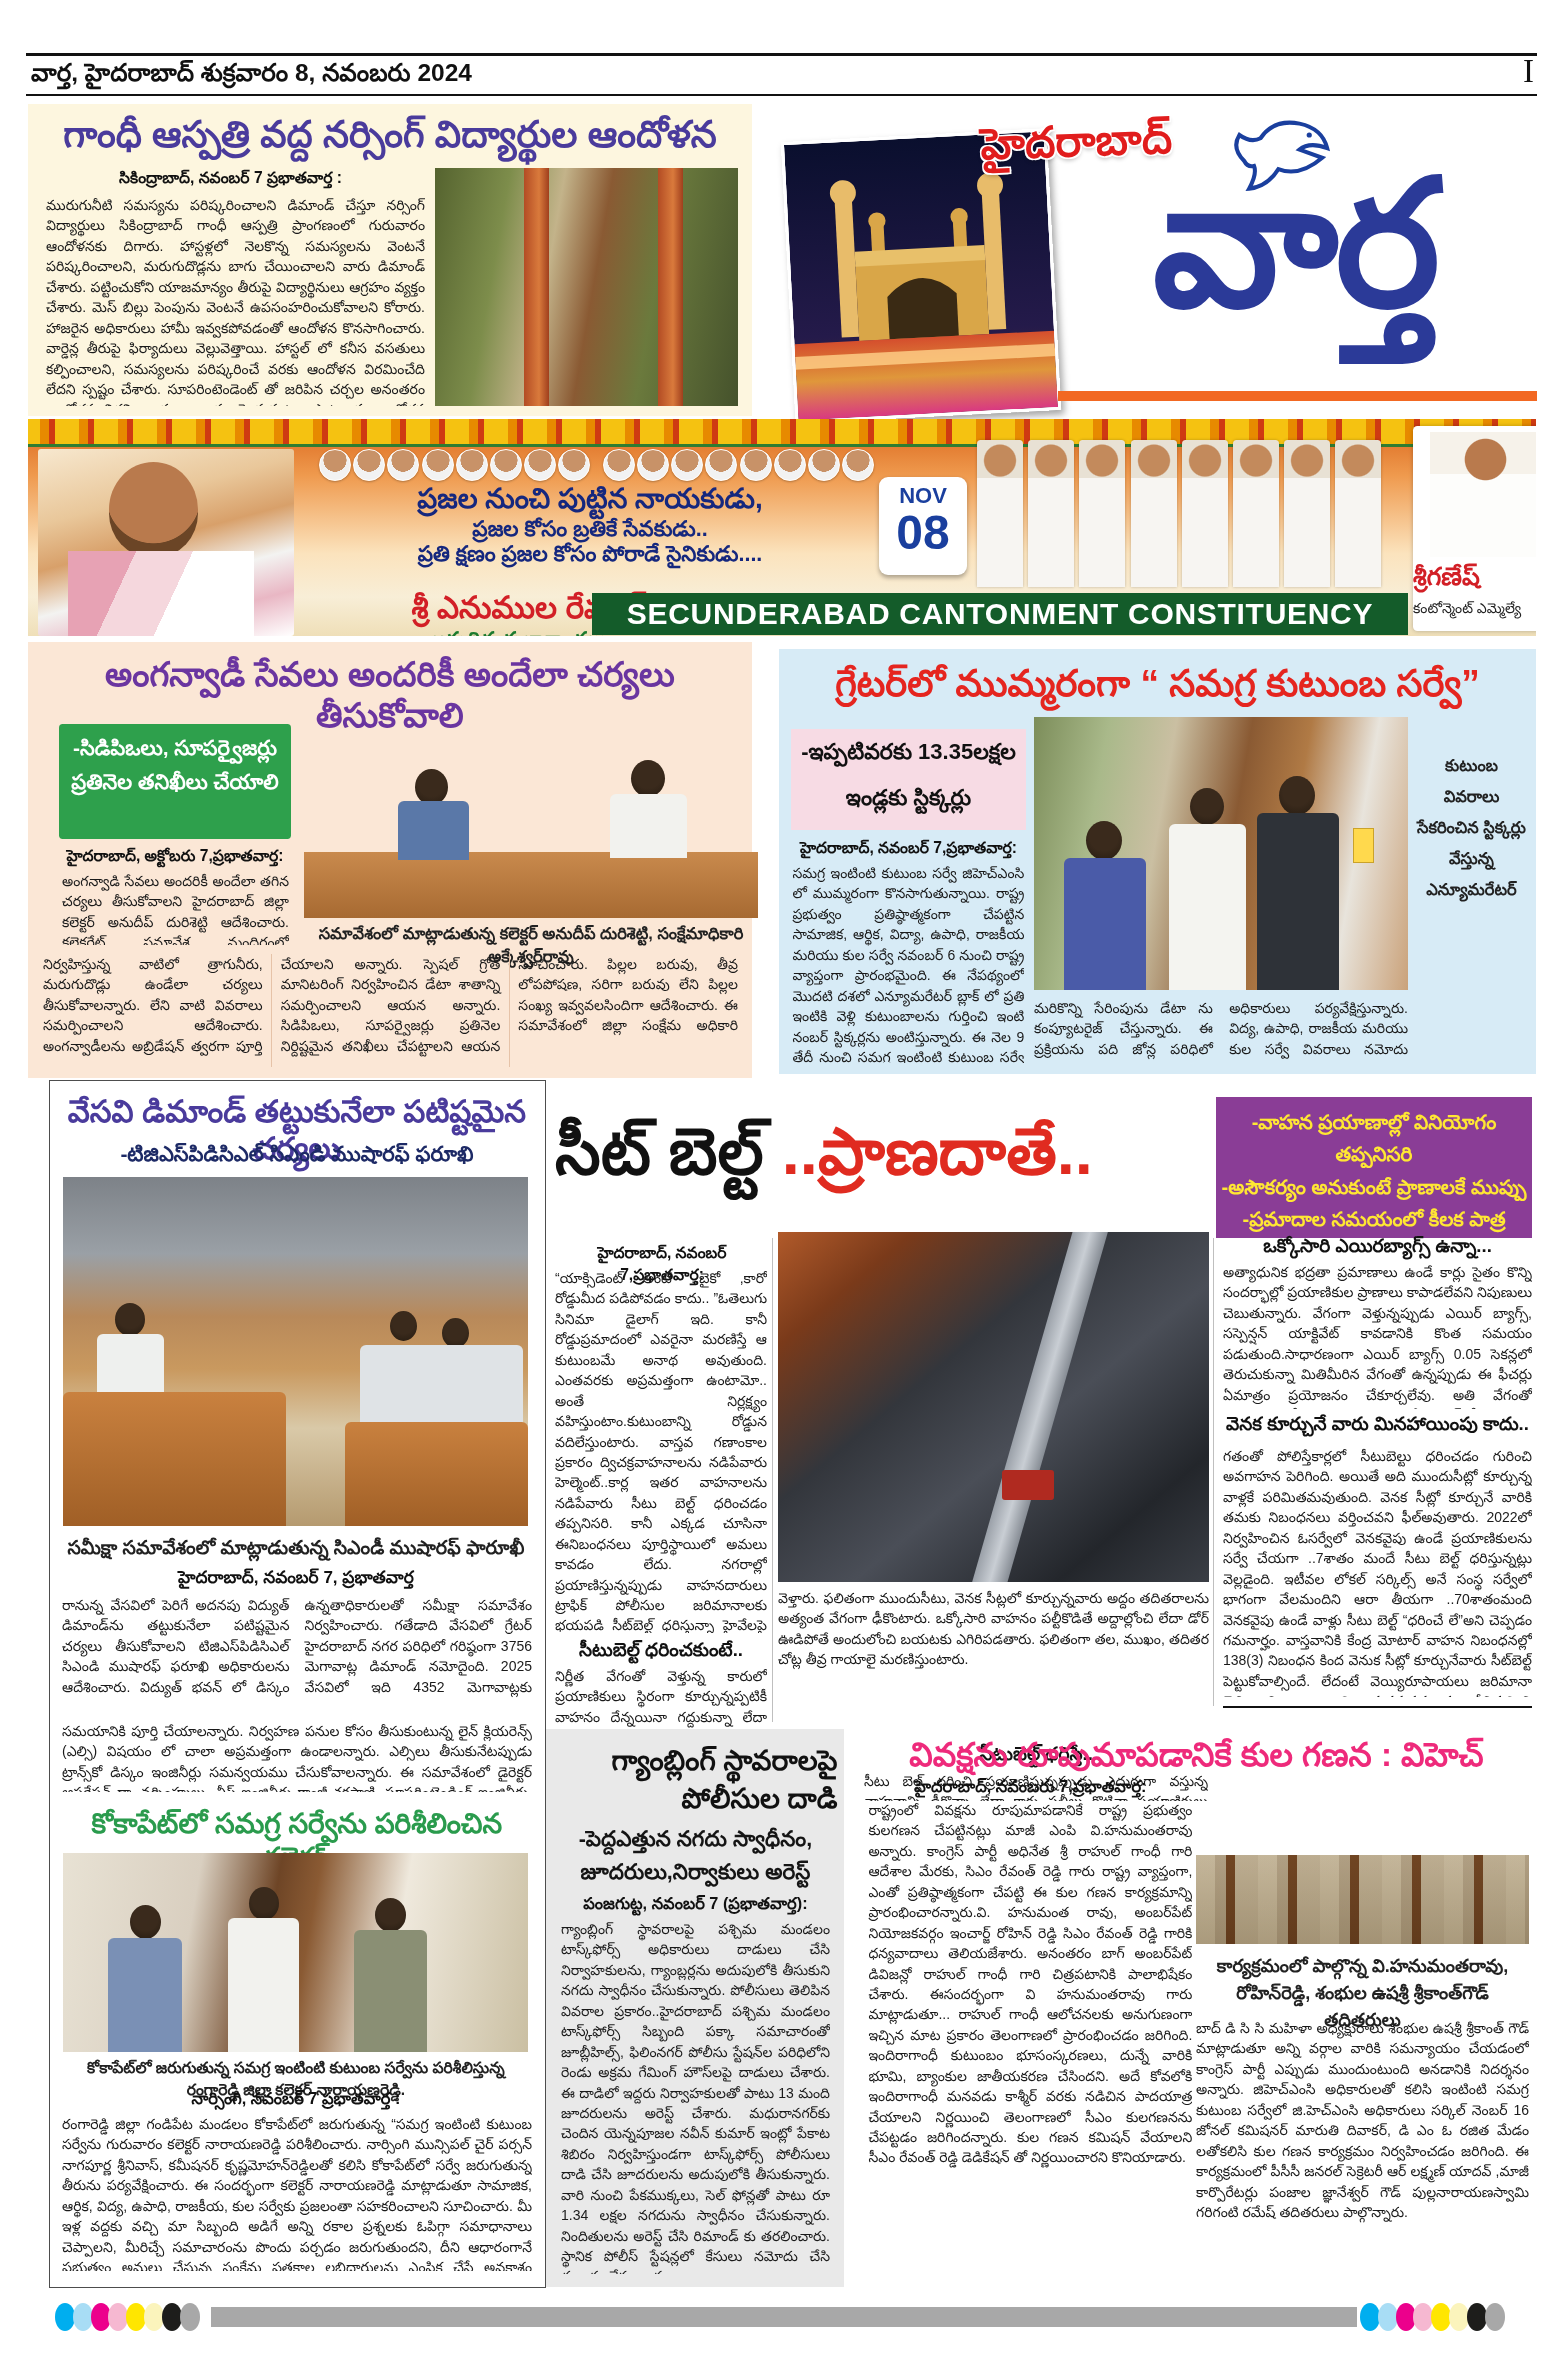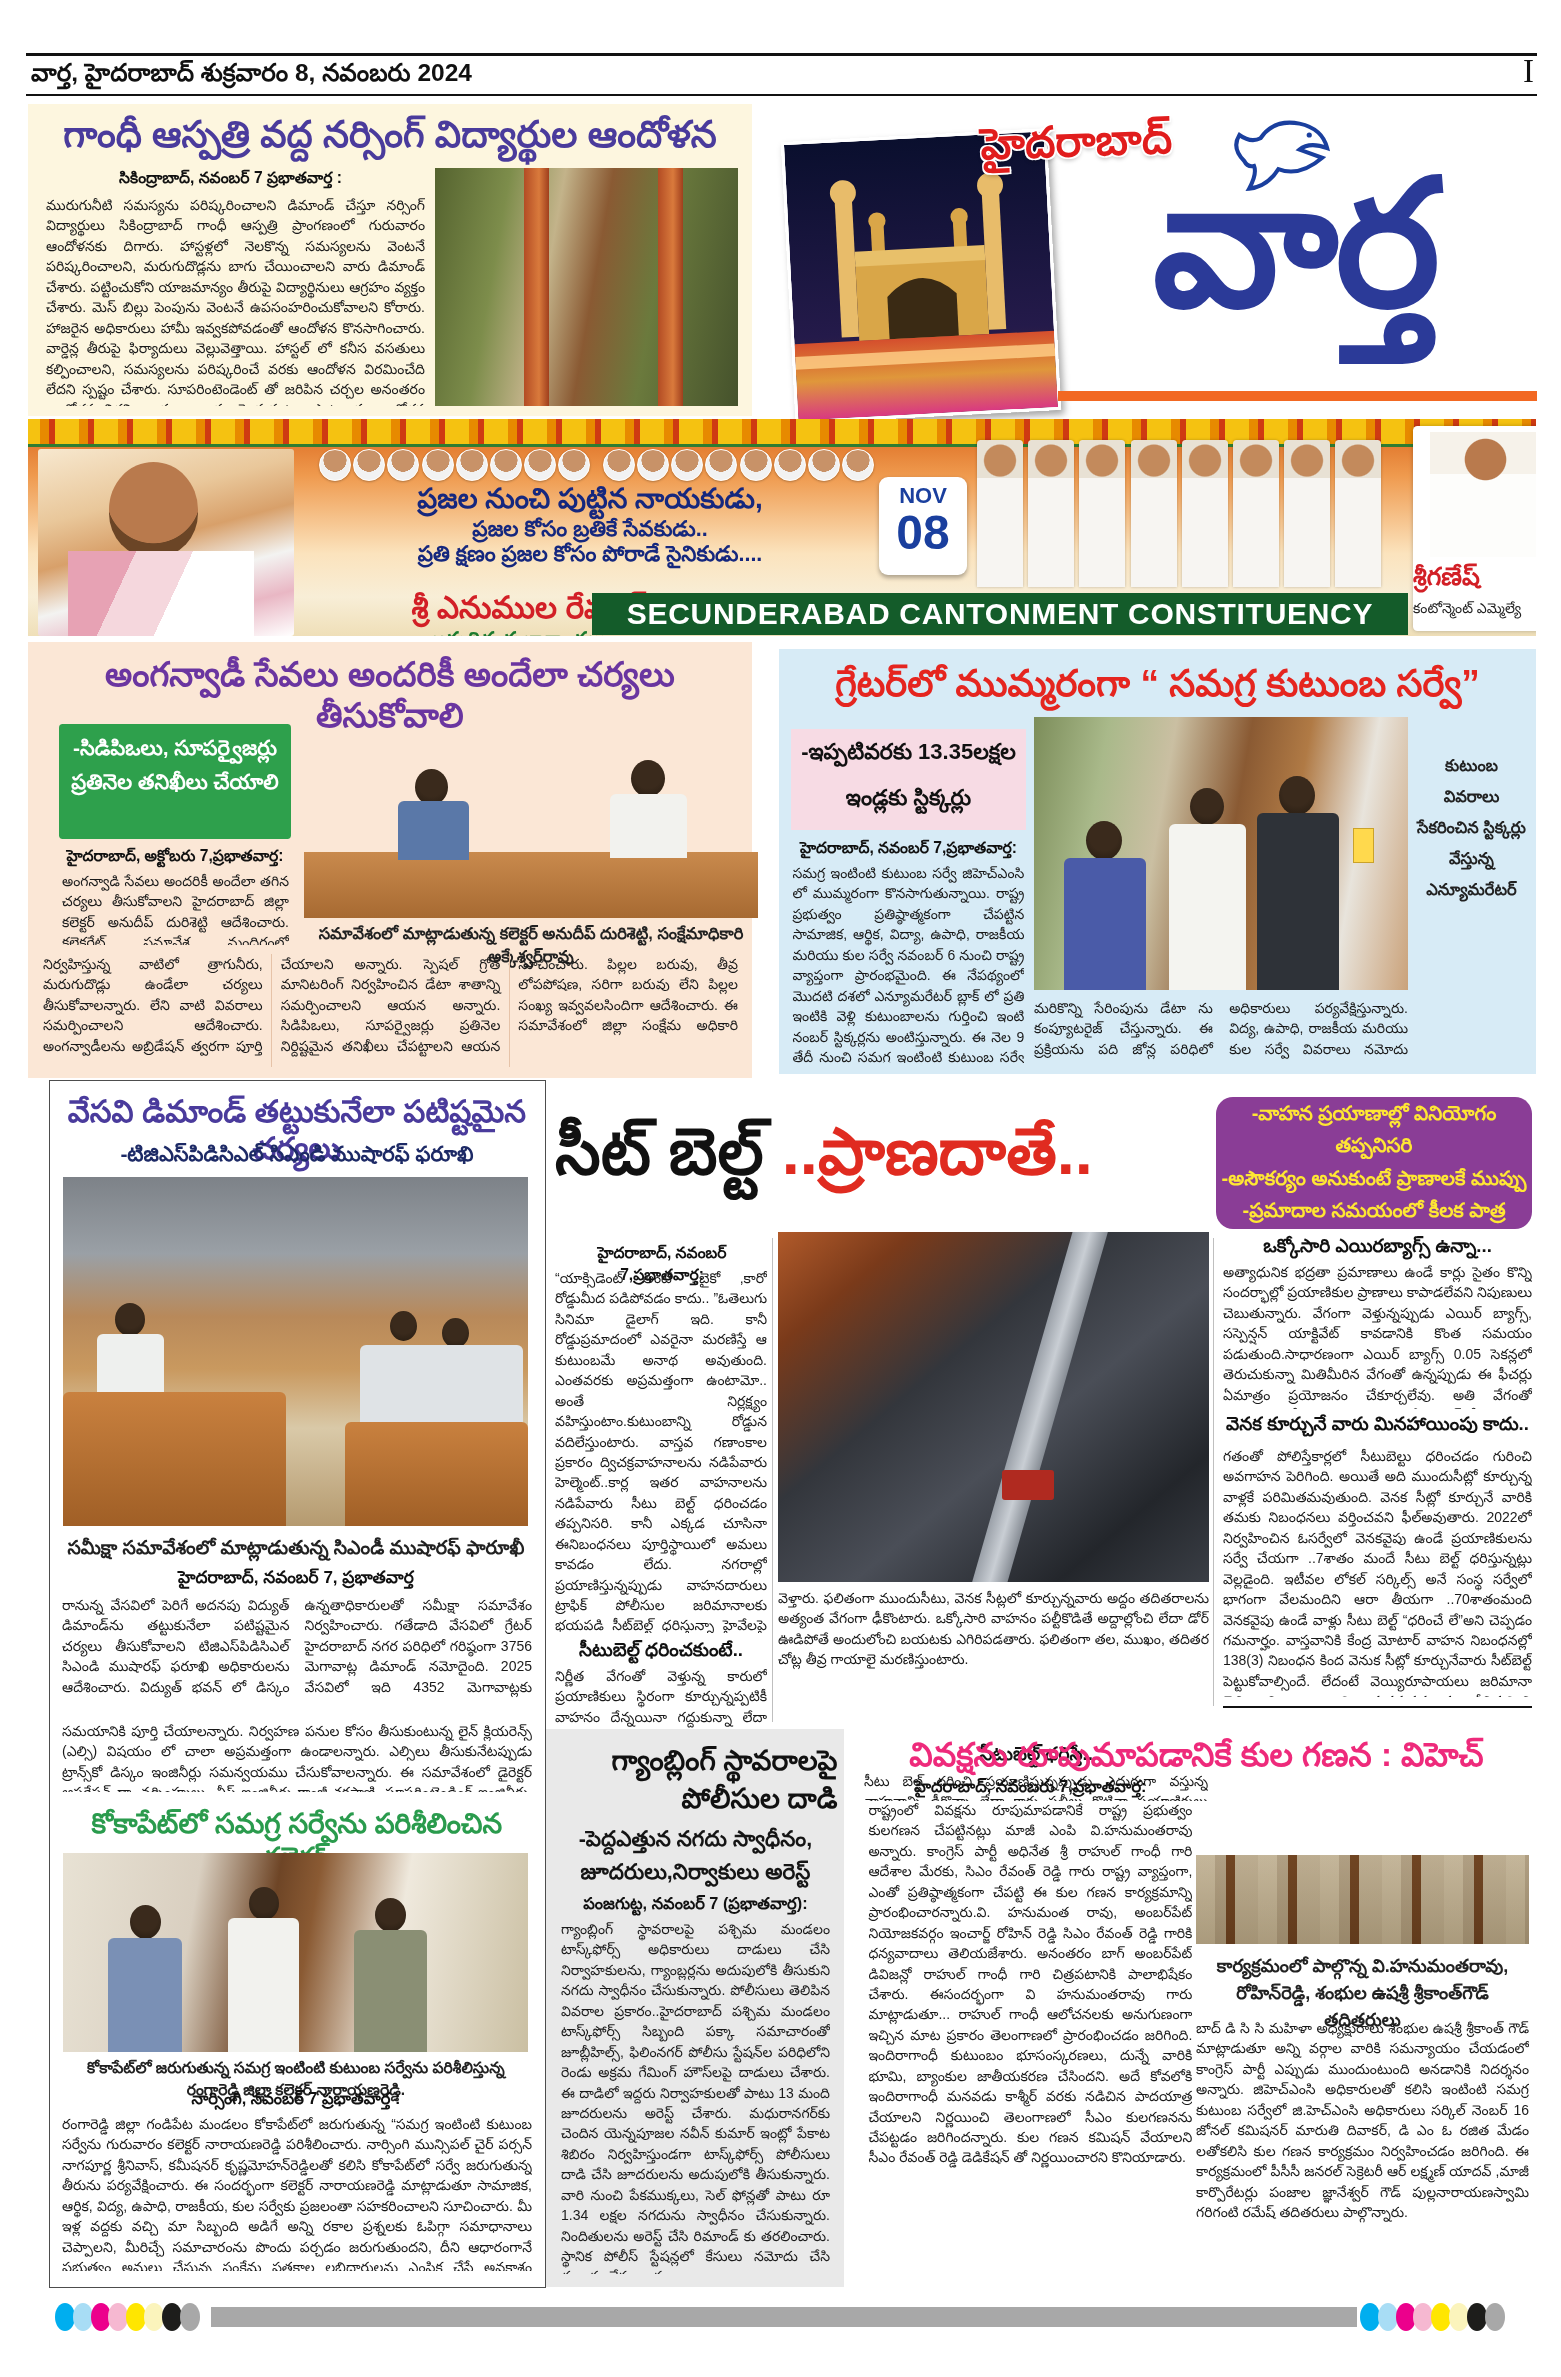--- a/index.html
+++ b/index.html
@@ -255,21 +255,21 @@
     </div>
     <div class="ab cap ctr" style="left:13.4px;top:978px;width:465px;font-size:15.6px;">కోకాపేట్‌లో జరుగుతున్న సమగ్ర ఇంటింటి కుటుంబ సర్వేను పరిశీలిస్తున్న రంగారెడ్డి జిల్లా కలెక్టర్ నారాయణరెడ్డి.</div>
     <div class="ab dl ctr" style="left:13.4px;top:1008px;width:465px;font-size:16.3px;">నార్సింగి, నవంబర్ 7 ప్రభాతవార్త :</div>
     <div class="ab bt" style="left:12px;top:1033px;width:470px;height:157px;">రంగారెడ్డి జిల్లా గండిపేట మండలం కోకాపేట్‌లో జరుగుతున్న “సమగ్ర ఇంటింటి కుటుంబ సర్వేను గురువారం కలెక్టర్ నారాయణరెడ్డి పరిశీలించారు. నార్సింగి మున్సిపల్ చైర్ పర్సన్ నాగపూర్ణ శ్రీనివాస్, కమీషనర్ కృష్ణమోహన్‌రెడ్డిలతో కలిసి కోకాపేట్‌లో సర్వే జరుగుతున్న తీరును పర్యవేక్షించారు. ఈ సందర్భంగా కలెక్టర్ నారాయణరెడ్డి మాట్లాడుతూ సామాజిక, ఆర్థిక, విద్య, ఉపాధి, రాజకీయ, కుల సర్వేకు ప్రజలంతా సహకరించాలని సూచించారు. మీ ఇళ్ల వద్దకు వచ్చి మా సిబ్బంది అడిగే అన్ని రకాల ప్రశ్నలకు ఓపిగ్గా సమాధానాలు చెప్పాలని, మీరిచ్చే సమాచారంను పొందు పర్చడం జరుగుతుందని, దీని ఆధారంగానే ప్రభుత్వం అమలు చేస్తున్న సంక్షేమ పతకాల లబ్ధిదారులను ఎంపిక చేసే అవకాశం ఉంటుందన్నారు. అధికారులు ఈ సర్వేను ప్రతిష్ఠాత్మకంగా తీసుకొని ప్రతీ ఇంటి వివరాలు తప్పకుండా సేకరించాలని సూచించారు. ఈ కార్యక్రమంలో మేనేజర్ యోగేష్, అకౌంటెంట్ కృష్ణయ్య, ఆర్.ఐ అఖిల్ తదితరులు పాల్గొన్నారు.</div>
   </section>
 
   <section>
     <div class="ab sb-h" style="left:555px;top:1090px;width:668px;white-space:nowrap;line-height:1.9;">
       <span class="k">సీట్ బెల్ట్ </span><span class="r">..ప్రాణదాతే..</span>
     </div>
-    <div class="ab pbox" style="left:1216px;top:1097px;width:316px;height:132px;border-radius:17px;">
+    <div class="ab pbox" style="left:1216px;top:1097px;width:316px;height:132px;padding-top:9px;">
       <div>-వాహన ప్రయాణాల్లో వినియోగం తప్పనిసరి</div>
       <div>-అసౌకర్యం అనుకుంటే ప్రాణాలకే ముప్పు</div>
       <div>-ప్రమాదాల సమయంలో  కీలక పాత్ర</div>
     </div>
     <div class="ab vline" style="left:772px;top:1238px;height:484px;"></div>
     <div class="ab vline" style="left:1213px;top:1238px;height:468px;"></div>
 
     <div class="ab dl ctr" style="left:555px;top:1244px;width:214px;">హైదరాబాద్, నవంబర్ 7,ప్రభాతవార్త:</div>
     <div class="ab bt" style="left:555px;top:1268px;width:212px;height:365px;">“యాక్సిడెంట్ అంటే ..బైకో ,కారో రోడ్డుమీద పడిపోవడం కాదు.. ”ఓతెలుగు సినిమా డైలాగ్ ఇది. కానీ రోడ్డుప్రమాదంలో ఎవరైనా మరణిస్తే ఆ కుటుంబమే అనాథ అవుతుంది. ఎంతవరకు అప్రమత్తంగా ఉంటామో.. అంతే నిర్లక్ష్యం వహిస్తుంటాం.కుటుంబాన్ని రోడ్డున వదిలేస్తుంటారు. వాస్తవ గణాంకాల ప్రకారం ద్విచక్రవాహనాలను నడిపేవారు హెల్మెంట్..కార్ల ఇతర వాహనాలను నడిపేవారు సీటు బెల్ట్ ధరించడం తప్పనిసరి. కానీ ఎక్కడ చూసినా ఈనిబంధనలు పూర్తిస్థాయిలో అమలు కావడం లేదు. నగరాల్లో ప్రయాణిస్తున్నప్పుడు వాహనదారులు ట్రాఫిక్ పోలీసుల జరిమానాలకు భయపడి సీట్‌బెల్ట్ ధరిస్తున్నా హైవేలపై ప్రయాణాల్లో మాత్రం సీట్‌బెల్ట్ పెట్టుకోవడం లేదు. కొన్ని సందర్భాల్లో డ్రైవింగ్ సీట్లో కూర్చునేవారు మినహా వారు వాటిని ఉపయోగించట్లేదు. సీట్‌బెల్ట్ ధరించకపోతే అలారం మోగేలా కార్ల తయారీ కంపెనీలు సాంకేతికను అభివృద్ధి చేశాయి. దీన్ని తప్పించుకోవడానికి చాలామంది సీట్‌బెల్ట్ బకెల్‌ను దాని సాకెట్‌లో పెట్టి బెల్ట్‌ను మాత్రం తమకు,సీటుకు మధ్య ఉంచుతున్నారు. అయితే ఈబకెల్స్ ద్వారా అలారం మోగకుండా ఆపినా ప్రమాదం జరగకుండా ఆపలేమని పోలీసులు అంటున్నారు.</div>
     <div class="ab subh" style="left:555px;top:1639px;width:212px;">సీటుబెల్ట్ ధరించకుంటే..</div>

